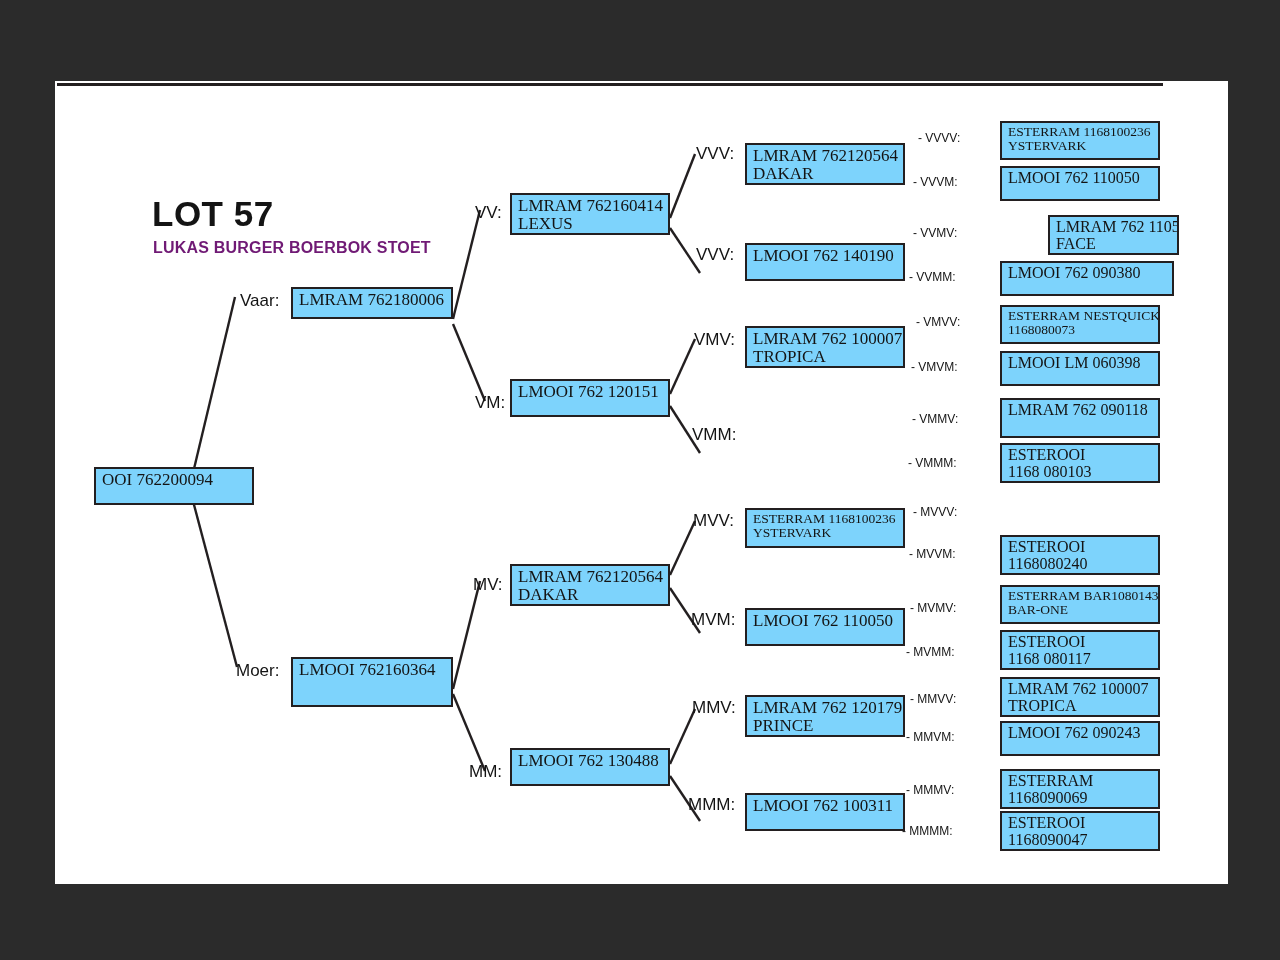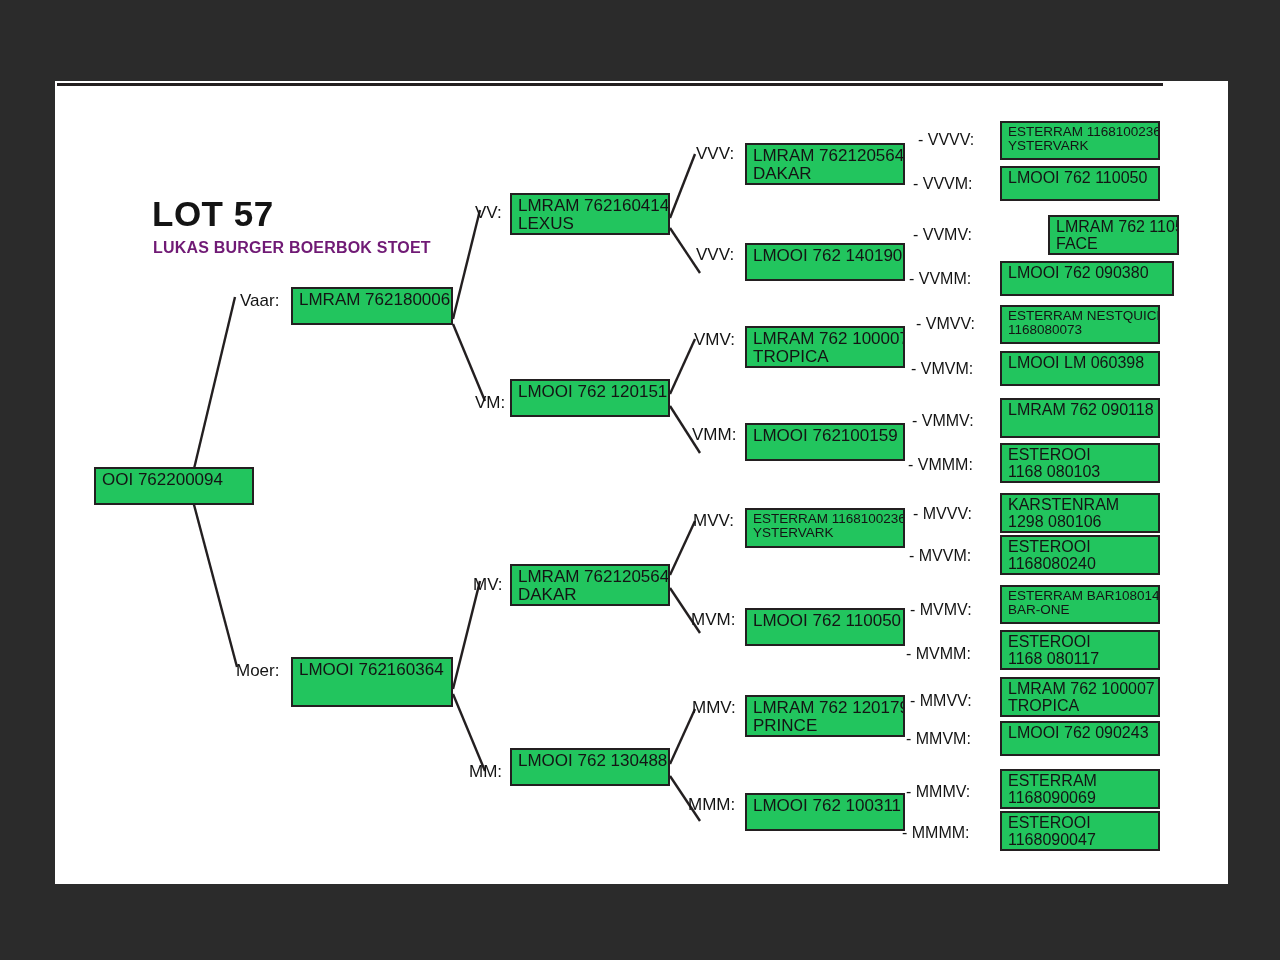--- a/index.html
+++ b/index.html
@@ -73,25 +73,26 @@
     height: 803px;
     pointer-events: none;
   }
   #wires line { stroke: #231f20; }
 
   
   .node {
     position: absolute;
     box-sizing: border-box;
     border: 2px solid #231f20;
-    background: #22c55e;
+    background: #7dd3fc;
     color: #141414;
     padding: 2px 5px 0 6px;
     line-height: 1.06;
     overflow: hidden;
+    font-family: Liberation Serif, serif;
   }
   .node .l1, .node .l2 {
     display: block;
     white-space: nowrap;
   }
 
   
   .g0 { font-size: 17px; }
   .g1 { font-size: 17px; }
   .g2 { font-size: 17px; }
@@ -100,21 +101,21 @@
   .g4.sm { font-size: 13.5px; }
   .g3.sm { font-size: 13.5px; }
 
   
   .lbl {
     position: absolute;
     color: #141414;
     white-space: nowrap;
     font-size: 17px;
   }
-  .lbl.g4lbl { font-size: 16px; }
+  .lbl.g4lbl { font-size: 12px; }
 </style>
 </head>
 <body>
 
 <div id="slide">
 
   <div id="page">
 
     <svg id="wires" viewBox="0 0 1173 803" preserveAspectRatio="none">
 
@@ -141,21 +142,21 @@
     </svg>
 
     <div id="lot-title">LOT 57</div>
     <div id="stud-name">LUKAS BURGER BOERBOK STOET</div>
 
     <div class="node g0" style="left:39px; top:386px; width:160px; height:38px;">
       <span class="l1">OOI 762200094</span>
     </div>
 
     <div class="lbl" style="left:185px; top:210px;">Vaar:</div>
-    <div class="node g1" style="left:236px; top:206px; width:162px; height:38px;">
+    <div class="node g1" style="left:236px; top:206px; width:162px; height:32px;">
       <span class="l1">LMRAM 762180006</span>
     </div>
 
     <div class="lbl" style="left:181px; top:580px;">Moer:</div>
     <div class="node g1" style="left:236px; top:576px; width:162px; height:50px;">
       <span class="l1">LMOOI 762160364</span>
     </div>
 
     <div class="lbl" style="left:420px; top:122px;">VV:</div>
     <div class="node g2" style="left:455px; top:112px; width:160px; height:42px;">
@@ -190,23 +191,20 @@
       <span class="l1">LMOOI 762 140190</span>
     </div>
 
     <div class="lbl" style="left:639px; top:249px;">VMV:</div>
     <div class="node g3" style="left:690px; top:245px; width:160px; height:42px;">
       <span class="l1">LMRAM 762 100007</span>
       <span class="l2">TROPICA</span>
     </div>
 
     <div class="lbl" style="left:637px; top:344px;">VMM:</div>
-    <div class="node g3" style="left:690px; top:342px; width:160px; height:38px;">
-      <span class="l1">LMOOI 762100159</span>
-    </div>
 
     <div class="lbl" style="left:638px; top:430px;">MVV:</div>
     <div class="node g3 sm" style="left:690px; top:427px; width:160px; height:40px;">
       <span class="l1">ESTERRAM 1168100236</span>
       <span class="l2">YSTERVARK</span>
     </div>
 
     <div class="lbl" style="left:636px; top:529px;">MVM:</div>
     <div class="node g3" style="left:690px; top:527px; width:160px; height:38px;">
       <span class="l1">LMOOI 762 110050</span>
@@ -261,24 +259,20 @@
       <span class="l1">LMRAM 762 090118</span>
     </div>
 
     <div class="lbl g4lbl" style="left:853px; top:375px;">- VMMM:</div>
     <div class="node g4" style="left:945px; top:362px; width:160px; height:40px;">
       <span class="l1">ESTEROOI</span>
       <span class="l2">1168 080103</span>
     </div>
 
     <div class="lbl g4lbl" style="left:858px; top:424px;">- MVVV:</div>
-    <div class="node g4" style="left:945px; top:412px; width:160px; height:40px;">
-      <span class="l1">KARSTENRAM</span>
-      <span class="l2">1298 080106</span>
-    </div>
 
     <div class="lbl g4lbl" style="left:854px; top:466px;">- MVVM:</div>
     <div class="node g4" style="left:945px; top:454px; width:160px; height:40px;">
       <span class="l1">ESTEROOI</span>
       <span class="l2">1168080240</span>
     </div>
 
     <div class="lbl g4lbl" style="left:855px; top:520px;">- MVMV:</div>
     <div class="node g4 sm" style="left:945px; top:504px; width:160px; height:39px;">
       <span class="l1">ESTERRAM BAR1080143</span>

